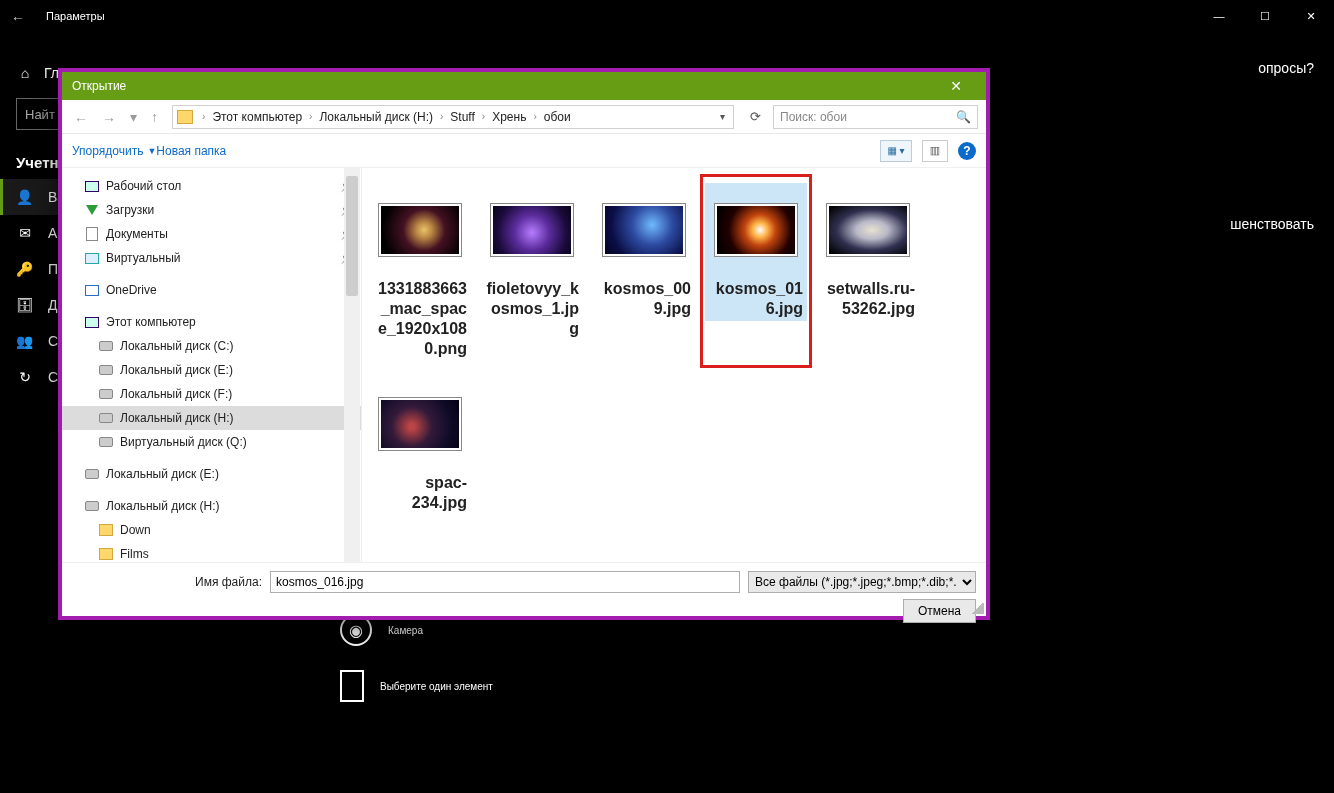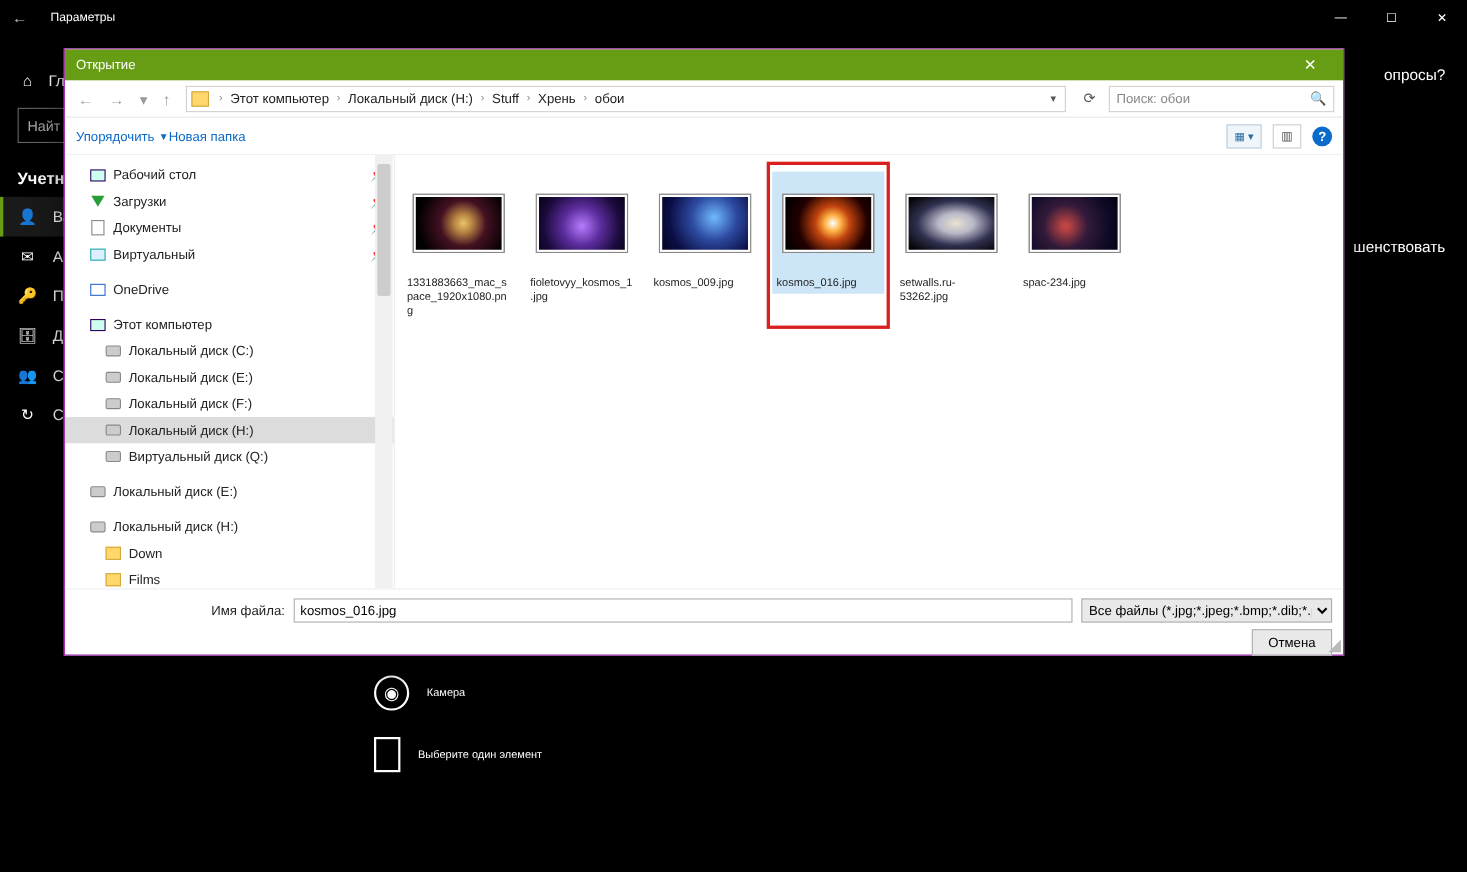--- a/index.html
+++ b/index.html
@@ -25,21 +25,21 @@
 .content-right .q { font-size: 14px; text-align: right; }
 .content-right .perf { text-align: right; margin-top: 140px; font-size: 14px; }
 
 .bottom-items { position: absolute; left: 340px; top: 614px; }
 .bottom-items .row { display: flex; align-items: center; gap: 16px; margin-bottom: 24px; }
 .bottom-items .bicon { width: 32px; height: 32px; border: 2px solid #fff; border-radius: 16px; display:flex; align-items:center; justify-content:center; }
 .bottom-items .rect { width: 24px; height: 32px; border: 2px solid #fff; }
 .bottom-items .txt { font-size: 10px; color: #fff; }
 
 
-.dialog { position: absolute; left: 58px; top: 44px; width: 1164px; height: 552px; background: #fff; box-shadow: 0 6px 30px rgba(0,0,0,0.6); border: 1px solid #a21caf; }
+.dialog { position: absolute; left: 58px; top: 68px; width: 932px; height: 552px; background: #fff; box-shadow: 0 6px 30px rgba(0,0,0,0.6); border: 4px solid #a21caf; }
 .dlg-titlebar { height: 28px; background: #669d15; color: #fff; display: flex; align-items: center; padding: 0 10px; font-size: 12px; }
 .dlg-titlebar .close { margin-left: auto; width: 40px; text-align: center; font-size: 14px; }
 
 .dlg-nav { height: 34px; display: flex; align-items: center; padding: 0 8px; gap: 6px; border-bottom: 1px solid #e8e8e8; }
 .dlg-nav .arrow { color: #9a9a9a; font-size: 14px; padding: 0 4px; }
 .dlg-nav .up { color: #9a9a9a; font-size: 14px; padding: 0 4px; }
 .dlg-nav .crumbs { flex: 1; height: 24px; border: 1px solid #d0d0d0; display: flex; align-items: center; font-size: 12px; padding: 0 4px; gap: 2px; margin: 0 4px; }
 .dlg-nav .crumbs .f { width: 16px; height: 14px; background: #ffd76b; border: 1px solid #d4a83a; margin-right: 4px; }
 .dlg-nav .crumbs .sep { color: #888; padding: 0 3px; font-size: 10px; }
 .dlg-nav .crumbs .seg { padding: 0 2px; color: #222; }
@@ -69,21 +69,21 @@
 .tree .pc { width: 14px; height: 11px; border: 1px solid #306; background:#cfe; }
 .tree .od { width: 14px; height: 11px; border: 1px solid #2a6cc8; background:#fff; }
 .tree .dl { width: 0;height: 0; border-left:6px solid transparent;border-right:6px solid transparent;border-top:10px solid #2a9c3a;}
 .tree .doc { width:12px;height:14px;border:1px solid #888;background:#fff;}
 .tree .img { width:14px;height:11px;border:1px solid #2aa;background:#def;}
 .tree .scrollbar-fake { position: absolute; right: 1px; top: 0; width: 16px; height: 100%; background: #f0f0f0; }
 .tree .scrollbar-fake::after { content:''; position:absolute; right:2px; top:8px; width:12px; height:120px; background:#cdcdcd; border-radius:2px; }
 
 
 .files { flex: 1; padding: 6px 2px; display: flex; flex-wrap: wrap; align-content: flex-start; gap: 0 0; }
-.file-item { width: 112px; text-align: left; font-size: 10px; color: #222; padding: 6px 2px 4px; border: 3px solid transparent; }
+.file-item { width: 112px; text-align: right; font-size: 16px; color: #222; padding: 6px 2px 4px; border: 3px solid transparent; font-weight: bold; }
 .file-item.selected-hl { border: 3px solid #da1f1f; }
 .file-item .thumb-wrap { height: 94px; display:flex; align-items:center; justify-content:center; padding:4px; }
 .file-item.selected-hl .thumb-wrap { background: #cde6f7; }
 .file-item .thumb { width: 84px; height: 54px; border: 1px solid #888; box-shadow: 0 0 0 2px #fff inset; }
 .file-item .name { padding: 2px 4px; line-height: 1.25; word-break: break-word; }
 .file-item.selected-hl .name { background: #cde6f7; }
 
 
 .th0 { background: radial-gradient(circle at 55% 50%, #e9c46a 0%, #b84 15%, #412 40%, #000 80%); }
 .th1 { background: radial-gradient(circle at 50% 55%, #b67cff 0%, #5b2c9c 35%, #1a0a3a 70%, #030011 100%); }

